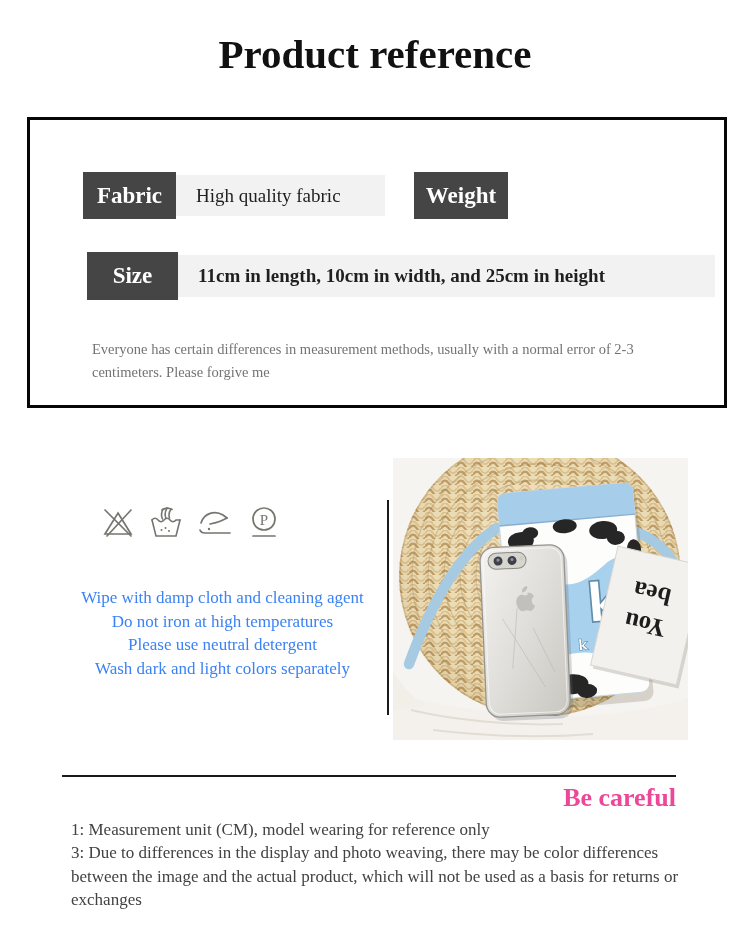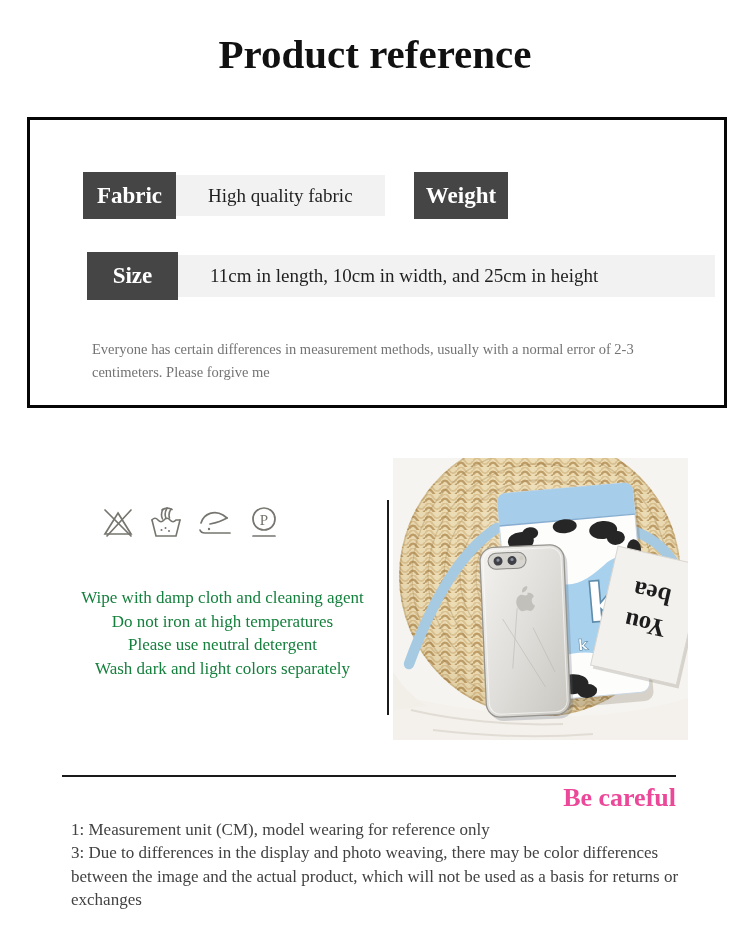--- a/index.html
+++ b/index.html
@@ -7,33 +7,33 @@
         font-family:"Liberation Serif", serif;color:#1c1c1c;}
   .abs{position:absolute;}
 
   
   #title{left:0;top:30px;width:750px;text-align:center;font-size:41px;font-weight:bold;
          color:#111;letter-spacing:0px;}
 
   
   #param-box{left:27px;top:117px;width:694px;height:285px;border:3px solid #060606;background:#fff;}
   .plabel{background:#454545;color:#ffffff;font-weight:bold;font-size:23px;text-align:center;}
-  .pvalue{background:#f2f2f2;font-size:19px;color:#1f1f1f;padding-left:32px;box-sizing:border-box;
+  .pvalue{background:#f2f2f2;font-size:19px;color:#1f1f1f;padding-left:20px;box-sizing:border-box;
           white-space:nowrap;overflow:hidden;}
   #fabric-label{left:53px;top:52px;width:93px;height:47px;line-height:47px;}
   #fabric-value{left:146px;top:55px;width:209px;height:41px;line-height:41px;}
   #weight-label{left:384px;top:52px;width:94px;height:47px;line-height:47px;}
   #weight-value{left:478px;top:55px;width:215px;height:41px;line-height:41px;}
   #size-label{left:57px;top:132px;width:91px;height:48px;line-height:48px;}
-  #size-value{left:148px;top:135px;width:537px;height:42px;line-height:42px;}
+  #size-value{left:148px;top:135px;width:537px;height:42px;line-height:42px;font-weight:bold;}
   #param-note{left:62px;top:218px;width:592px;font-size:14.5px;line-height:1.62;color:#737373;}
 
   
   #care-icons{left:100px;top:505px;width:182px;display:flex;justify-content:space-between;align-items:center;}
-  #care-text{left:60px;top:586px;width:325px;text-align:center;font-size:17px;line-height:23.5px;color:#15803d;}
+  #care-text{left:60px;top:586px;width:325px;text-align:center;font-size:17px;line-height:23.5px;color:#3b82f6;}
   #care-text div{margin:0;}
 
   
   #vline{left:387px;top:500px;width:2px;height:215px;background:#1b1b1b;}
 
   
   #photo{left:393px;top:458px;width:295px;height:282px;overflow:hidden;background:#f6f4f0;}
 
   
   #footer-rule{left:62px;top:775px;width:614px;height:2px;background:#1a1a1a;}

